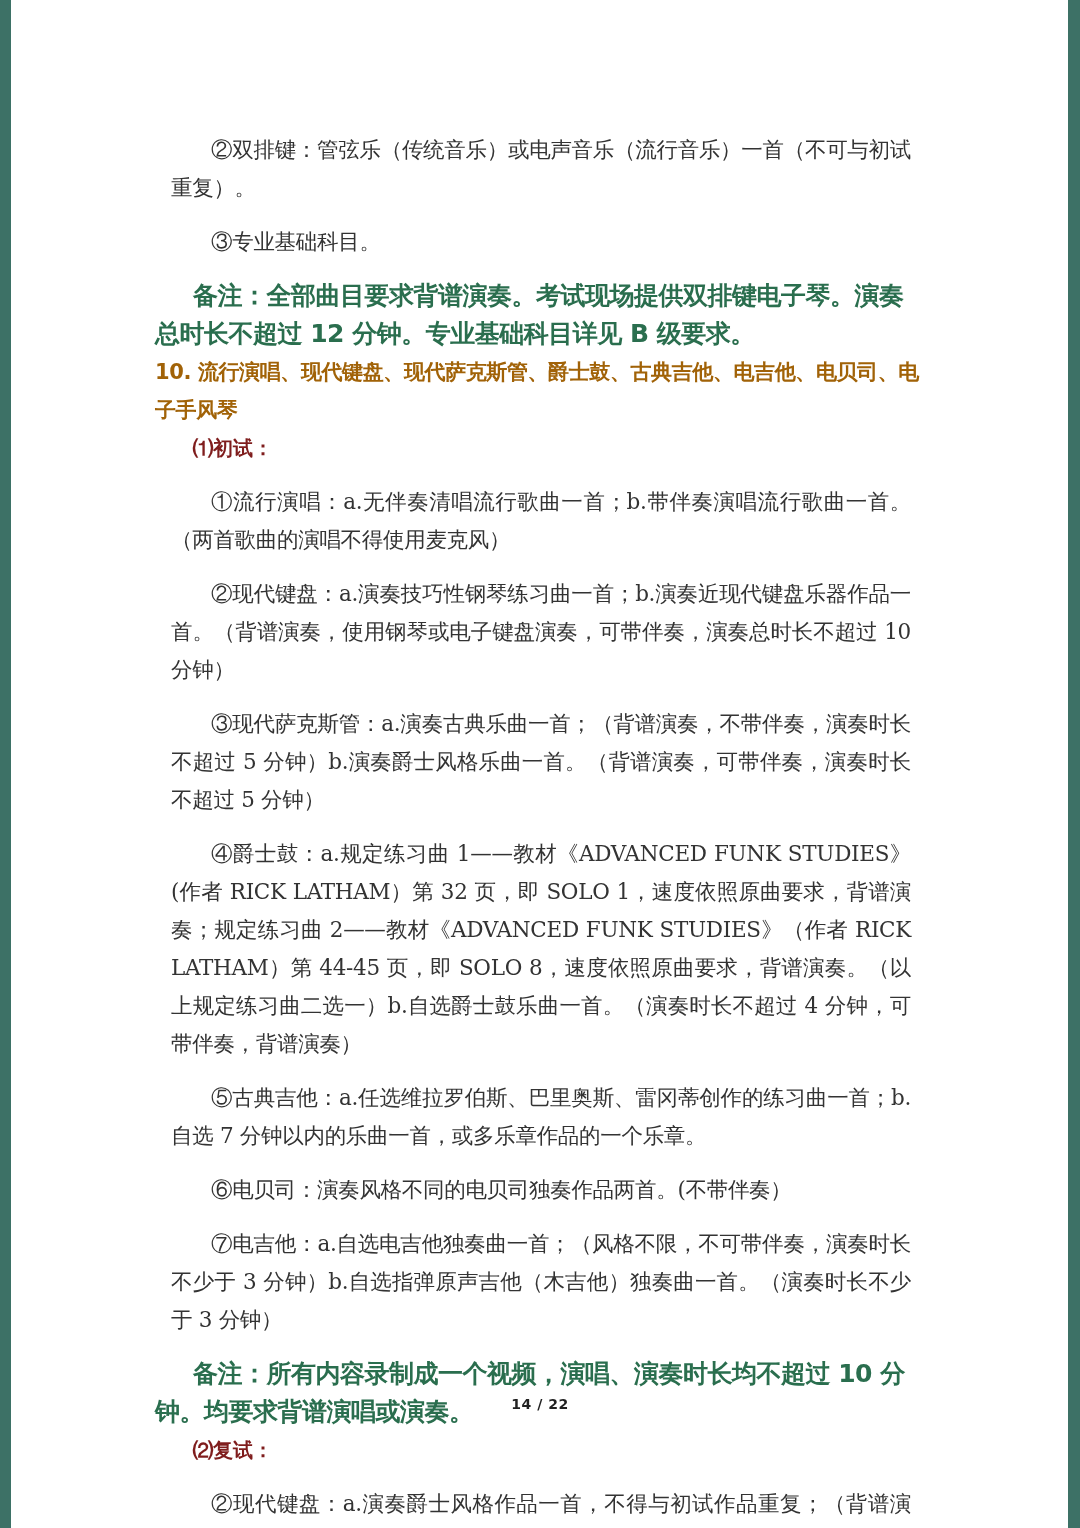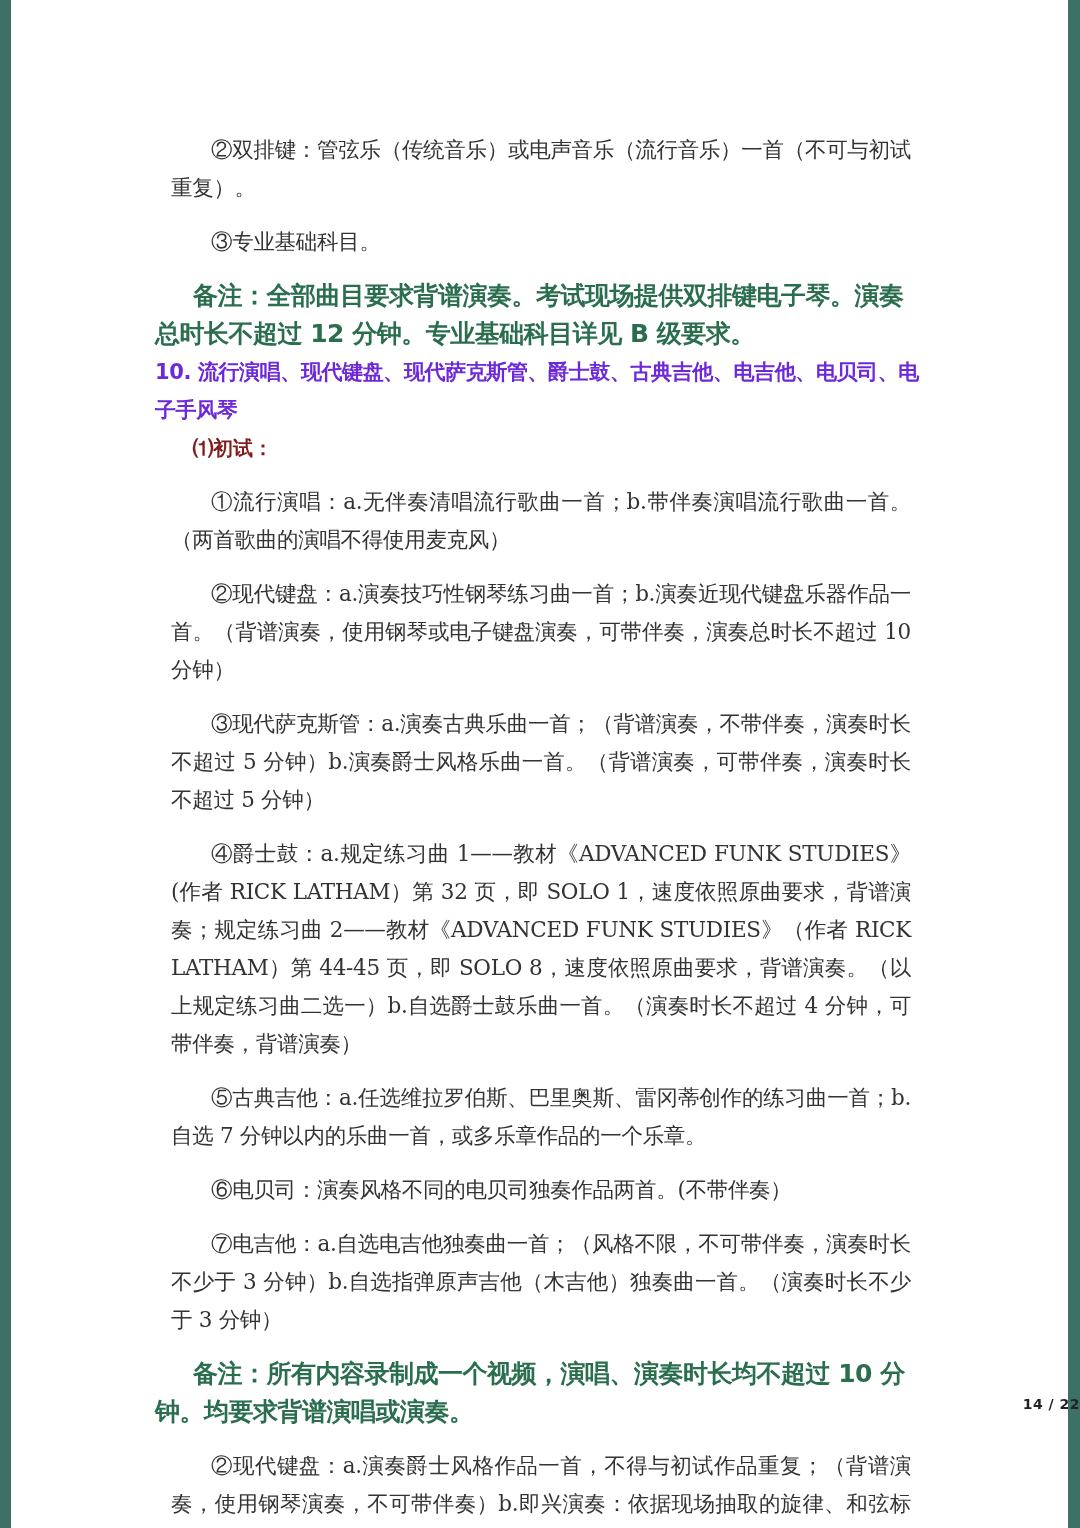--- a/index.html
+++ b/index.html
@@ -47,42 +47,42 @@
       font-size: 25px;
       line-height: 38px;
       margin: 0;
       text-indent: 38px;
       letter-spacing: -0.5px;
       word-break: break-all;
     }
     .section-heading {
       font-family: "DejaVu Sans", "Liberation Sans", sans-serif;
       font-weight: bold;
-      color: #6d28d9;
+      color: #a16207;
       font-size: 21px;
       line-height: 38px;
       margin: 0;
       letter-spacing: -0.4px;
       word-break: break-all;
     }
     .sub-heading {
       font-family: "DejaVu Sans", "Liberation Sans", sans-serif;
       font-weight: bold;
       color: #7f1d1d;
       font-size: 20px;
       line-height: 38px;
       margin: 0;
       text-indent: 38px;
     }
     .page-number {
       position: absolute;
       top: 1396px;
       left: 0;
       width: 1080px;
-      text-align: right;
+      text-align: center;
       font-family: "DejaVu Sans", "Liberation Sans", sans-serif;
       font-weight: bold;
       font-size: 14px;
       color: #222222;
       letter-spacing: 0.5px;
     }
   </style>
 </head>
 <body>
 
@@ -99,17 +99,18 @@
   <p class="sub-heading">⑴初试：</p>
   <p class="para">①流行演唱：a.无伴奏清唱流行歌曲一首；b.带伴奏演唱流行歌曲一首。（两首歌曲的演唱不得使用麦克风）</p>
   <p class="para">②现代键盘：a.演奏技巧性钢琴练习曲一首；b.演奏近现代键盘乐器作品一首。（背谱演奏，使用钢琴或电子键盘演奏，可带伴奏，演奏总时长不超过 10 分钟）</p>
   <p class="para">③现代萨克斯管：a.演奏古典乐曲一首；（背谱演奏，不带伴奏，演奏时长不超过 5 分钟）b.演奏爵士风格乐曲一首。（背谱演奏，可带伴奏，演奏时长不超过 5 分钟）</p>
   <p class="para">④爵士鼓：a.规定练习曲 1——教材《ADVANCED FUNK STUDIES》(作者 RICK LATHAM）第 32 页，即 SOLO 1，速度依照原曲要求，背谱演奏；规定练习曲 2——教材《ADVANCED FUNK STUDIES》（作者 RICK LATHAM）第 44-45 页，即 SOLO 8，速度依照原曲要求，背谱演奏。（以上规定练习曲二选一）b.自选爵士鼓乐曲一首。（演奏时长不超过 4 分钟，可带伴奏，背谱演奏）</p>
   <p class="para">⑤古典吉他：a.任选维拉罗伯斯、巴里奥斯、雷冈蒂创作的练习曲一首；b.自选 7 分钟以内的乐曲一首，或多乐章作品的一个乐章。</p>
   <p class="para">⑥电贝司：演奏风格不同的电贝司独奏作品两首。(不带伴奏）</p>
   <p class="para">⑦电吉他：a.自选电吉他独奏曲一首；（风格不限，不可带伴奏，演奏时长不少于 3 分钟）b.自选指弹原声吉他（木吉他）独奏曲一首。（演奏时长不少于 3 分钟）</p>
   <p class="note">备注：所有内容录制成一个视频，演唱、演奏时长均不超过 10 分钟。均要求背谱演唱或演奏。</p>
 
+  <p class="sub-heading">⑵复试：</p>
   <p class="para">②现代键盘：a.演奏爵士风格作品一首，不得与初试作品重复；（背谱演奏，使用钢琴演奏，不可带伴奏）b.即兴演奏：依据现场抽取的旋律、和弦标记乐谱，完成视奏、变奏和整体编配。（风格不限）</p>
 
 </div>
 
 <div class="page-number">14 / 22</div>
 
 </body></html>

